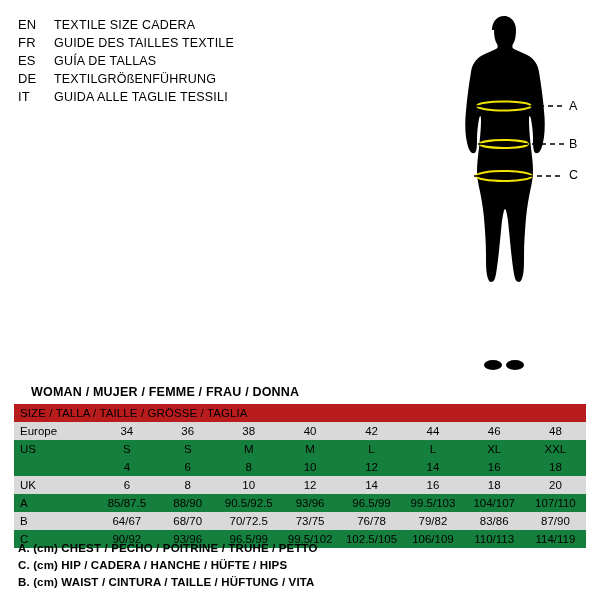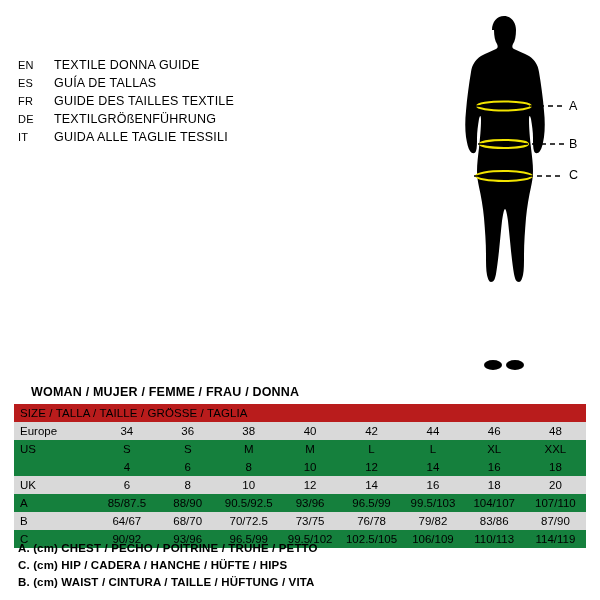--- a/index.html
+++ b/index.html
@@ -32,22 +32,21 @@
     display: flex;
     align-items: baseline;
     height: 18px;
     line-height: 18px;
     font-size: 12.5px;
     letter-spacing: 0.2px;
   }
   .lang-code {
     width: 36px;
     flex: 0 0 36px;
-    font-size: 11px;
-    margin-top: 40px;
+    font-size: 13px;
   }
   .lang-text {
     font-size: 12.5px;
     white-space: nowrap;
   }
 
   
   .figure-wrap {
     position: absolute;
     left: 430px;
@@ -142,29 +141,29 @@
   }
 </style>
 </head>
 <body>
 
 <div class="page">
 
   <div class="lang-block">
     <div class="lang-row">
       <span class="lang-code">EN</span>
-      <span class="lang-text">TEXTILE DONNA GUIDE</span>
+      <span class="lang-text">TEXTILE SIZE CADERA</span>
+    </div>
+    <div class="lang-row">
+      <span class="lang-code">FR</span>
+      <span class="lang-text">GUIDE DES TAILLES TEXTILE</span>
     </div>
     <div class="lang-row">
       <span class="lang-code">ES</span>
       <span class="lang-text">GUÍA DE TALLAS</span>
-    </div>
-    <div class="lang-row">
-      <span class="lang-code">FR</span>
-      <span class="lang-text">GUIDE DES TAILLES TEXTILE</span>
     </div>
     <div class="lang-row">
       <span class="lang-code">DE</span>
       <span class="lang-text">TEXTILGRÖßENFÜHRUNG</span>
     </div>
     <div class="lang-row">
       <span class="lang-code">IT</span>
       <span class="lang-text">GUIDA ALLE TAGLIE TESSILI</span>
     </div>
   </div>

